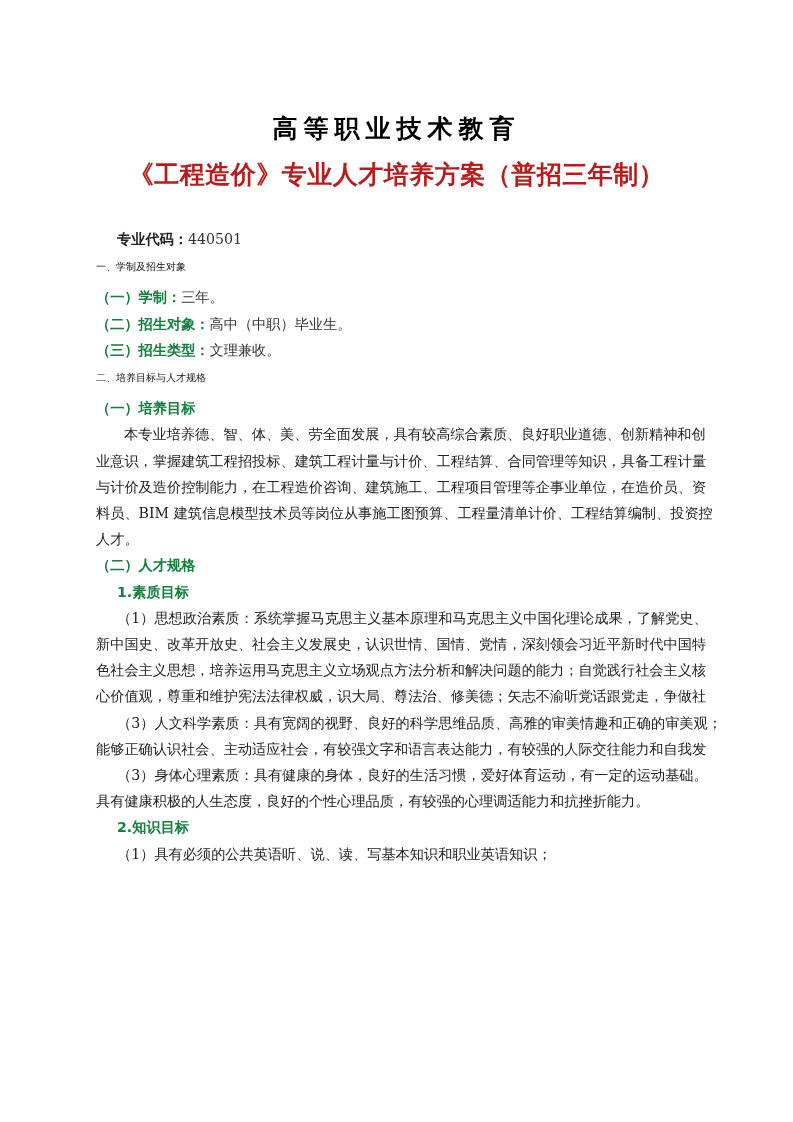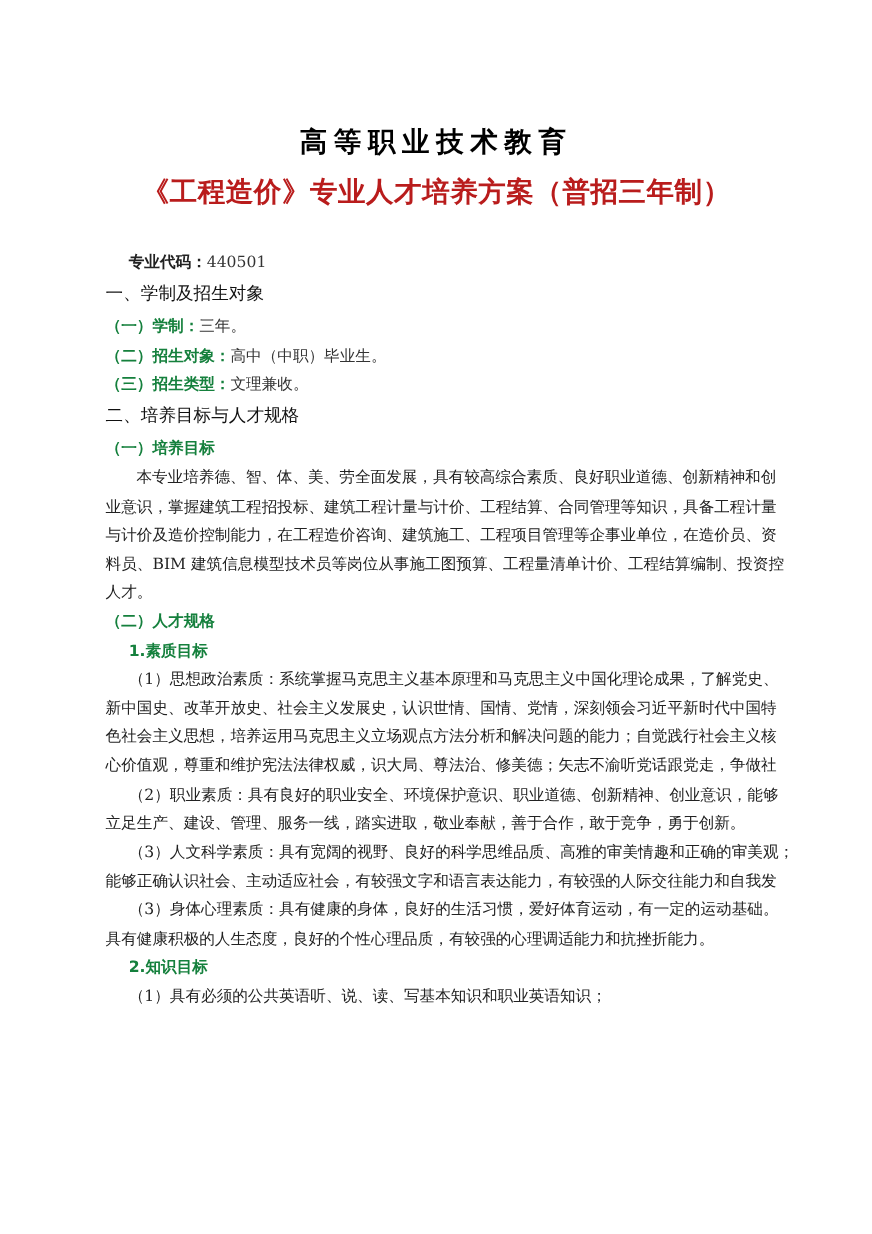--- a/index.html
+++ b/index.html
@@ -13,21 +13,21 @@
     position: absolute; top: 158px; left: 0; width: 793px; text-align: center;
     font-family: "DejaVu Serif", serif; font-weight: bold; font-size: 25px; letter-spacing: 0.5px; color: #b91c1c;
   }
   .content {
     position: absolute; left: 96px; top: 226px; width: 602px;
     font-family: "DejaVu Serif", serif; font-size: 14.2px; line-height: 26.2px; color: #222;
   }
   .line { display: block; white-space: nowrap; }
   .ind { padding-left: 21px; }
   .bold { font-family: "DejaVu Sans", sans-serif; font-weight: bold; color: #15803d; }
-  .h1 { font-family: "DejaVu Sans", sans-serif; font-size: 16px; color: #111; margin: 2px 0 4px 0; }
+  .h1 { font-family: "DejaVu Sans", sans-serif; font-size: 10px; color: #111; margin: 2px 0 4px 0; }
   .label-code { font-family: "DejaVu Sans", sans-serif; font-weight: bold; }
   .val { font-family: "DejaVu Serif", serif; font-weight: normal; color: #333; }
 </style>
 </head>
 <body>
 
 <div class="page">
 
   <div class="title1">高等职业技术教育</div>
   <div class="title2">《工程造价》专业人才培养方案（普招三年制）</div>
@@ -57,24 +57,20 @@
     <div class="line bold">（二）人才规格</div>
     <div class="line bold ind">1.素质目标</div>
 
     <div>
       <div class="line ind">（1）思想政治素质：系统掌握马克思主义基本原理和马克思主义中国化理论成果，了解党史、</div>
       <div class="line">新中国史、改革开放史、社会主义发展史，认识世情、国情、党情，深刻领会习近平新时代中国特</div>
       <div class="line">色社会主义思想，培养运用马克思主义立场观点方法分析和解决问题的能力；自觉践行社会主义核</div>
       <div class="line">心价值观，尊重和维护宪法法律权威，识大局、尊法治、修美德；矢志不渝听党话跟党走，争做社</div>
     </div>
 
-    <div>
-      <div class="line ind">（2）职业素质：具有良好的职业安全、环境保护意识、职业道德、创新精神、创业意识，能够</div>
-      <div class="line">立足生产、建设、管理、服务一线，踏实进取，敬业奉献，善于合作，敢于竞争，勇于创新。</div>
-    </div>
 
     <div>
       <div class="line ind">（3）人文科学素质：具有宽阔的视野、良好的科学思维品质、高雅的审美情趣和正确的审美观；</div>
       <div class="line">能够正确认识社会、主动适应社会，有较强文字和语言表达能力，有较强的人际交往能力和自我发</div>
     </div>
 
     <div>
       <div class="line ind">（3）身体心理素质：具有健康的身体，良好的生活习惯，爱好体育运动，有一定的运动基础。</div>
       <div class="line">具有健康积极的人生态度，良好的个性心理品质，有较强的心理调适能力和抗挫折能力。</div>
     </div>

